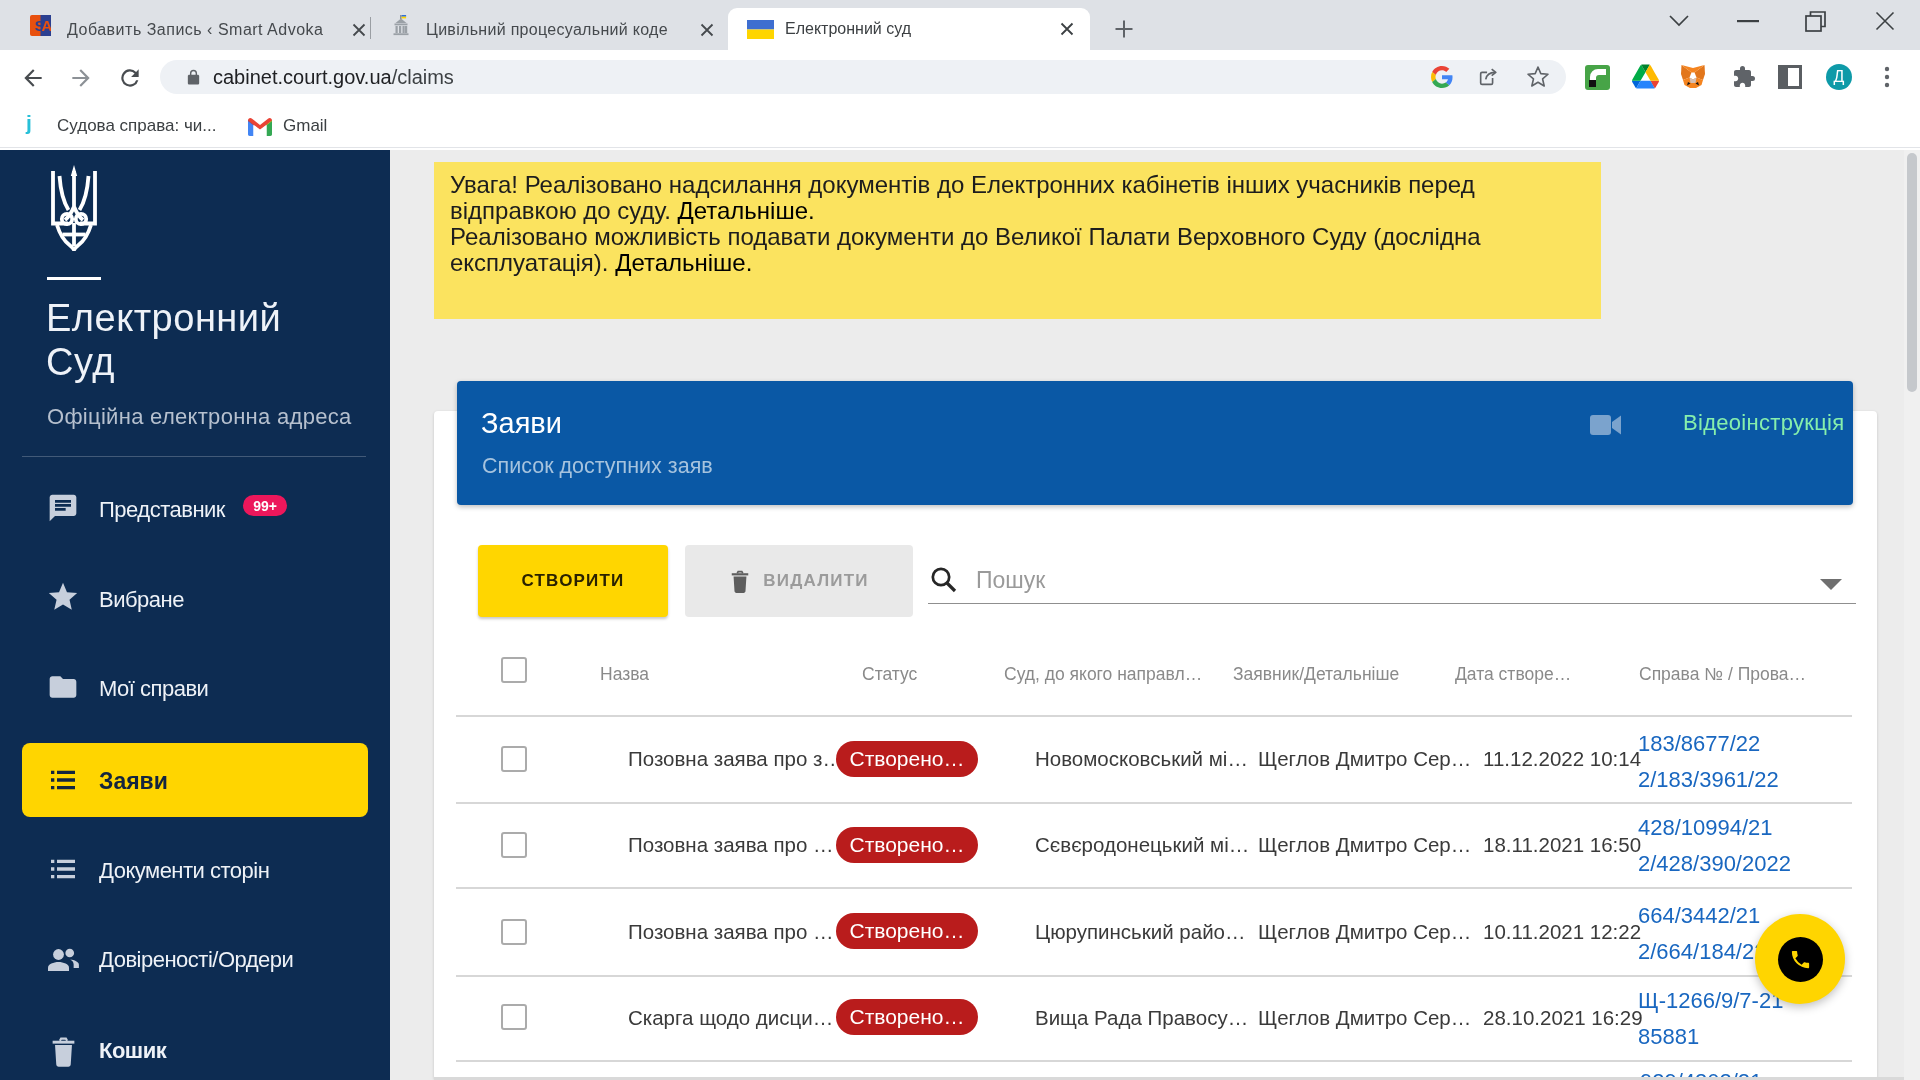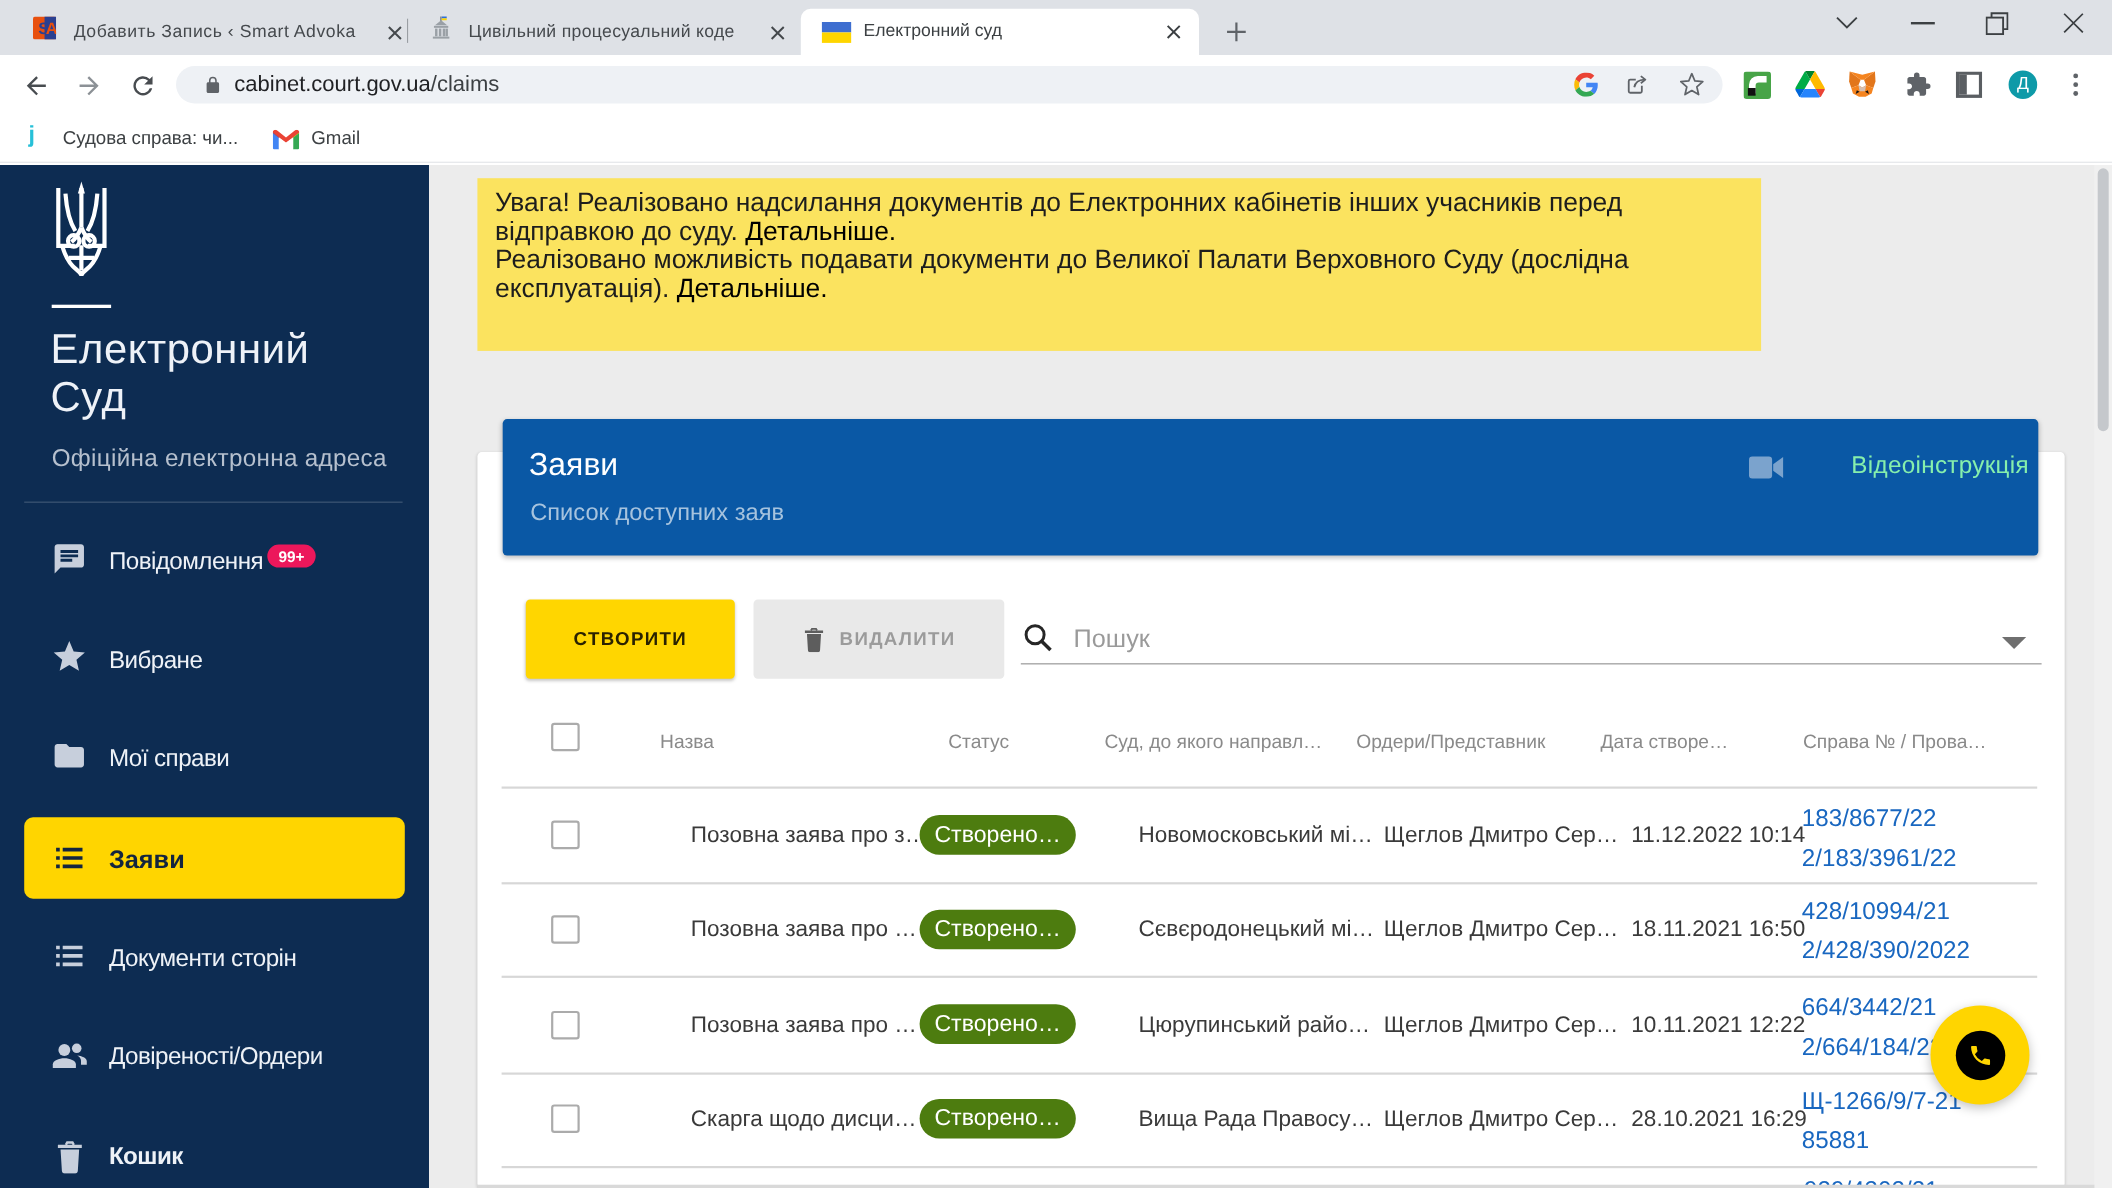--- a/index.html
+++ b/index.html
@@ -34,21 +34,21 @@
 
   .btn { position:absolute; top:395px; height:72px; border-radius:4px; display:flex; align-items:center; justify-content:center; font-size:17px; font-weight:bold; letter-spacing:1.2px; }
   #btn-create { left:478px; width:190px; background:#ffd600; color:#2a2200; box-shadow:0 2px 3px rgba(0,0,0,0.22); }
   #btn-delete { left:685px; width:228px; background:#e9e9e9; color:#9b9b9b; }
 
   .hdrlbl { position:absolute; font-size:17.5px; color:#8a8a8a; white-space:nowrap; }
   .cell { position:absolute; font-size:20.5px; color:#3a3a3a; white-space:nowrap;margin-left:28px; }
   .link { position:absolute; font-size:22px; color:#1967c0; white-space:nowrap; }
   .divline { position:absolute; left:456px; width:1396px; height:2px; background:#d7d7d7; }
   .cbox { position:absolute; left:501px; width:26px; height:26px; border:2px solid #ababab; border-radius:3px; background:#fff; }
-  .pill { position:absolute; left:836px; width:142px; height:36px; background:#4d7c0f; border-radius:18px; color:#fff; font-size:21px; display:flex; align-items:center; justify-content:center; }
+  .pill { position:absolute; left:836px; width:142px; height:36px; background:#b91c1c; border-radius:18px; color:#fff; font-size:21px; display:flex; align-items:center; justify-content:center; }
 
   #scrollbar { position:absolute; left:1904px; top:0; width:16px; height:930px; background:#f0f0f0; }
   #thumb { position:absolute; left:1907px; top:3px; width:10px; height:239px; background:#c5c8cc; border-radius:5px; }
 
   #fab { position:absolute; left:1755px; top:764px; width:90px; height:90px; border-radius:50%; background:#ffd500; box-shadow:0 3px 10px rgba(0,0,0,0.25); }
   #fab .inner { position:absolute; left:23px; top:23px; width:45px; height:45px; border-radius:50%; background:#000; }
 </style>
 </head>
 <body>
 <div id="app">
@@ -215,21 +215,21 @@
         <path d="M27 2 L23.8 13 H30.2 Z" fill="#fff"></path>
       </svg>
       <div class="abs" style="left:47px;top:127px;width:54px;height:3px;background:#fff;"></div>
       <div class="abs" style="left:46px;top:146px;font-size:38px;font-weight:300;line-height:44px;color:#eef2f8;letter-spacing:0.5px;">Електронний<br>Суд</div>
       <div class="abs" style="left:47px;top:254px;font-size:22px;font-weight:300;color:#b6c0ce;letter-spacing:0.3px;">Офіційна електронна адреса</div>
       <div class="abs" style="left:22px;top:306px;width:344px;height:1px;background:rgba(255,255,255,0.22);"></div>
 
       <svg class="abs" style="left:47px;top:342px;" width="32" height="32" viewBox="0 0 24 24">
           <path d="M20 2H4c-1.1 0-2 .9-2 2v18l4-4h14c1.1 0 2-.9 2-2V4c0-1.1-.9-2-2-2zM6 9h12v2H6V9zm8 5H6v-2h8v2zm4-6H6V6h12v2z" fill="#c7cfdc"></path>
         </svg>
-      <div class="navtext abs" style="left:99px;top:347px;">Повідомлення</div>
+      <div class="navtext abs" style="left:99px;top:347px;">Представник</div>
       <div class="abs" style="left:243px;top:345px;width:44px;height:21px;background:#ec175b;border-radius:11px;color:#fff;font-size:14px;font-weight:bold;display:flex;align-items:center;justify-content:center;">99+</div>
 
       <svg class="abs" style="left:46px;top:430px;" width="34" height="34" viewBox="0 0 24 24">
           <path d="M12 17.3 18.2 21l-1.6-7.03L22 9.24l-7.19-.61L12 2 9.19 8.63 2 9.24l5.46 4.73L5.82 21z" fill="#c7cfdc"></path>
         </svg>
       <div class="navtext abs" style="left:99px;top:437px;">Вибране</div>
 
       <svg class="abs" style="left:47px;top:521px;" width="32" height="32" viewBox="0 0 24 24">
           <path d="M10 4H4c-1.1 0-2 .9-2 2v12c0 1.1.9 2 2 2h16c1.1 0 2-.9 2-2V8c0-1.1-.9-2-2-2h-8l-2-2z" fill="#c7cfdc"></path>
         </svg>
@@ -293,21 +293,21 @@
         </svg>
       <div class="abs" style="left:976px;top:417px;font-size:23px;color:#9a9a9a;">Пошук</div>
       <div class="abs" style="left:928px;top:453px;width:928px;height:1px;background:#8f8f8f;"></div>
       <div class="abs" style="left:1820px;top:429px;width:0;height:0;border-left:11px solid transparent;border-right:11px solid transparent;border-top:11px solid #6f6f6f;"></div>
     </div>
     <div id="table">
       <div class="cbox" style="top:507px;"></div>
       <div class="hdrlbl" style="left:600px;top:514px;">Назва</div>
       <div class="hdrlbl" style="left:862px;top:514px;">Статус</div>
       <div class="hdrlbl" style="left:1004px;top:514px;">Суд, до якого направл…</div>
-      <div class="hdrlbl" style="left:1233px;top:514px;">Ордери/Представник</div>
+      <div class="hdrlbl" style="left:1233px;top:514px;">Заявник/Детальніше</div>
       <div class="hdrlbl" style="left:1455px;top:514px;">Дата створе…</div>
       <div class="hdrlbl" style="left:1639px;top:514px;">Справа № / Прова…</div>
       <div class="divline" style="top:565px;"></div>
 
       <div class="cbox" style="top:596px;"></div>
       <div class="cell" style="left:600px;top:597px;">Позовна заява про з…</div>
       <div class="pill" style="top:591px;">Створено…</div>
       <div class="cell" style="left:1007px;top:597px;">Новомосковський мі…</div>
       <div class="cell" style="left:1230px;top:597px;">Щеглов Дмитро Сер…</div>
       <div class="cell" style="left:1455px;top:597px;">11.12.2022 10:14</div>

